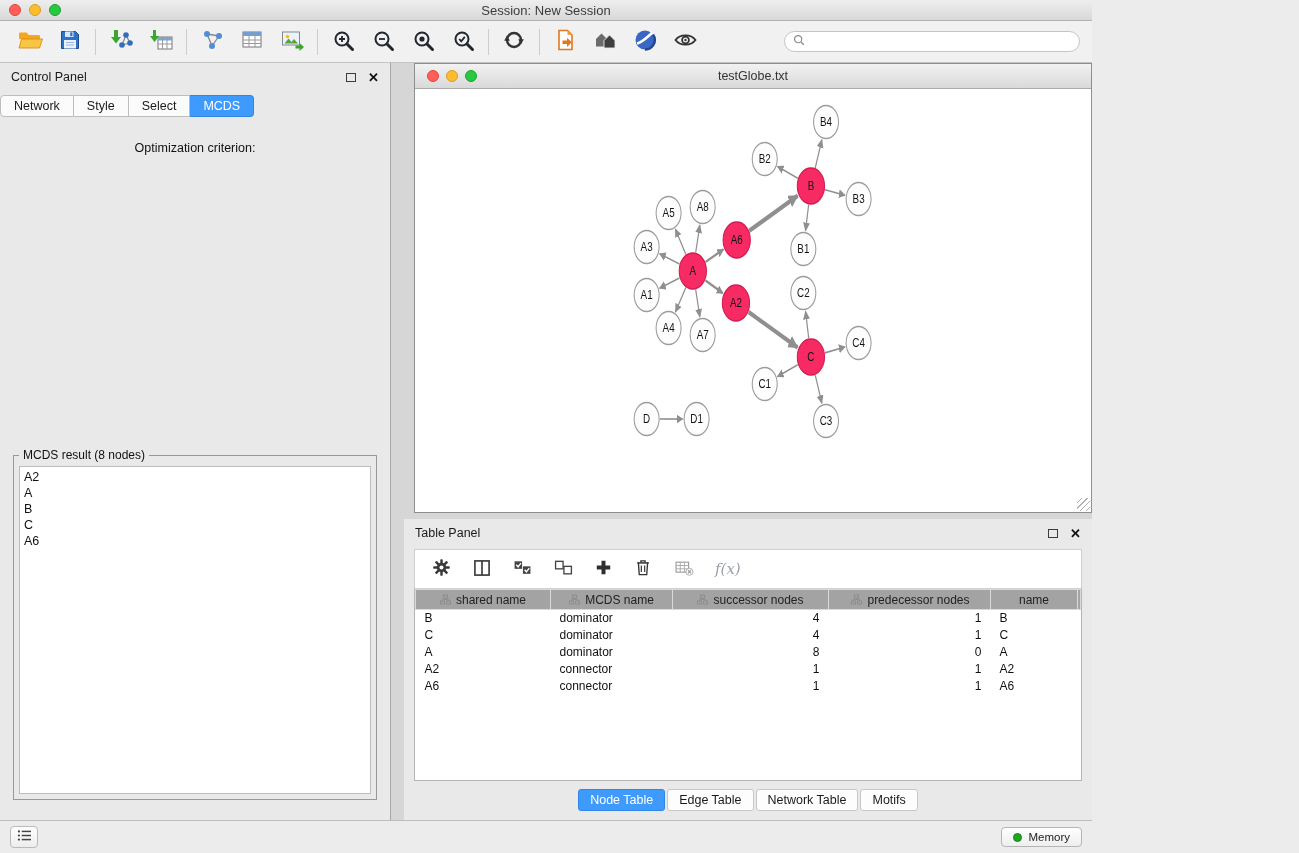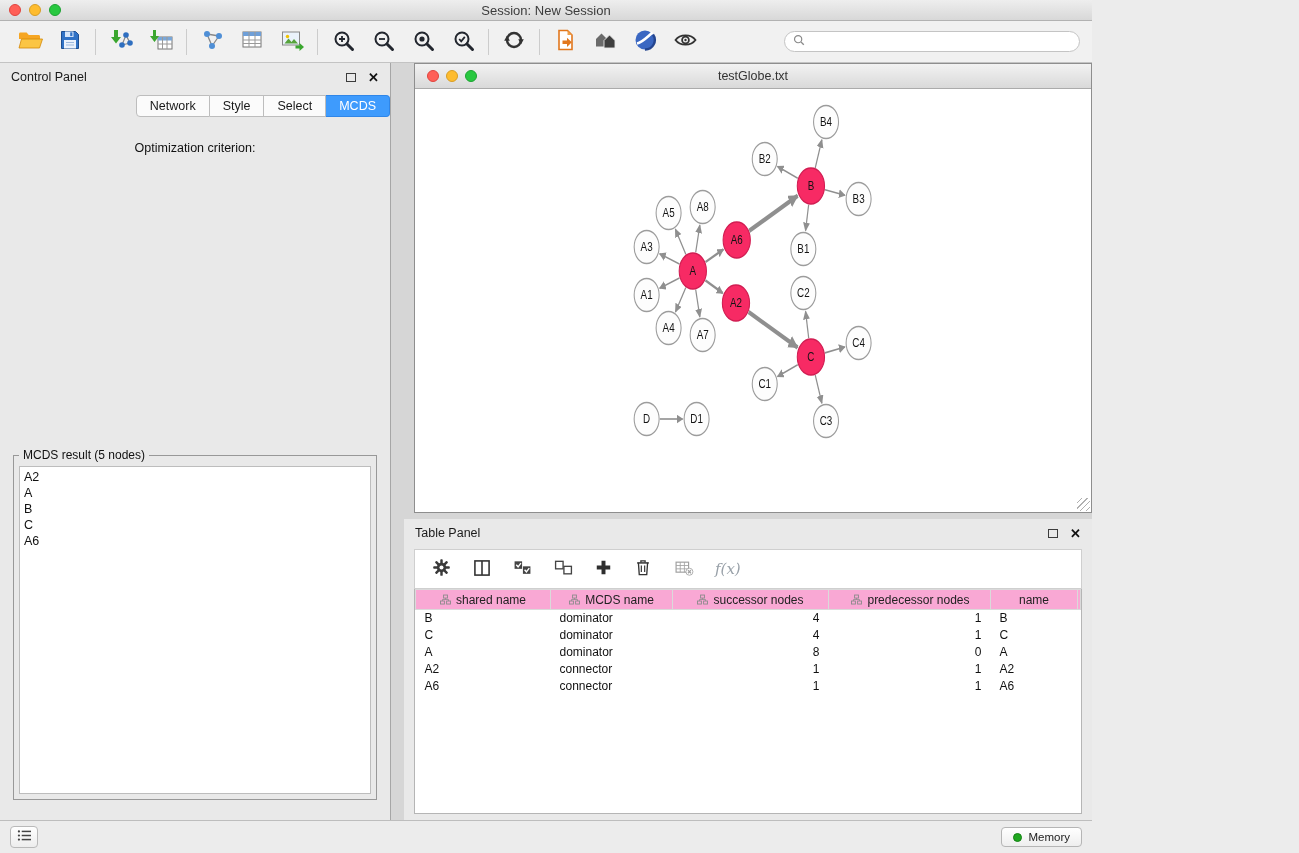--- a/index.html
+++ b/index.html
@@ -26,21 +26,21 @@
 
   
   .main { flex:1; display:flex; min-height:0; }
 
   
   .control-panel { width:391px; flex:none; background:#e9e9e9; border-right:1px solid #a6a6a6; position:relative; }
   .panel-header { height:28px; display:flex; align-items:center; padding:0 11px; font-size:12.5px; color:#1a1a1a; }
   .panel-header-icons { margin-left:auto; display:flex; gap:12px; align-items:center; }
   .float-icon { width:10px; height:9px; border:1.5px solid #3c3c3c; display:inline-block; }
   .close-x { font-size:13px; font-weight:bold; color:#101010; line-height:1; }
-  .cp-tabs { display:flex; justify-content:flex-end; margin-top:4px; }
+  .cp-tabs { display:flex; justify-content:flex-start; margin-top:4px; }
   .cp-tab { font-size:12.5px; padding:3px 13px; background:#fbfbfb; border:1px solid #bdbdbd; border-left:none; color:#1a1a1a; font-family:"Liberation Sans",sans-serif; }
   .cp-tab:first-child { border-left:1px solid #bdbdbd; border-radius:4px 0 0 4px; }
   .cp-tab:last-child { border-radius:0 4px 4px 0; }
   .cp-tab.active { background:#3e9bfd; color:#fff; border-color:#2f86e8; }
   .opt-label { text-align:center; font-size:12.5px; margin-top:24px; color:#111; }
   .combo { width:314px; height:23px; margin:8px auto 0; background:#fff; border:1px solid #b4b4b4; border-radius:4px; display:flex; align-items:center; position:relative; }
   .combo-text { flex:1; font-size:12px; padding:0 8px; color:#111; white-space:nowrap; overflow:hidden; }
   .combo-stepper { width:19px; height:23px; margin-right:-1px; border-radius:0 4px 4px 0; background:linear-gradient(#72b3fe,#2e7ef8); display:flex; align-items:center; justify-content:center; flex:none; }
   .cp-buttons { display:flex; justify-content:center; gap:16px; margin-top:13px; }
   .cp-btn { font-size:12.5px; padding:3px 13px; background:linear-gradient(#ffffff,#f0f0f0); border:1px solid #b5b5b5; border-radius:4px; color:#111; font-family:"Liberation Sans",sans-serif; }
@@ -65,21 +65,21 @@
 
   .v-gap { height:6px; flex:none; }
 
   
   .table-panel { flex:1; background:#e9e9e9; display:flex; flex-direction:column; min-height:0; padding-bottom:6px; }
   .tp-toolbar { height:40px; flex:none; background:#fff; border:1px solid #cfcfcf; margin:2px 10px 0 10px; display:flex; align-items:center; gap:20px; padding:0 16px; }
   .tp-icon-btn { background:none; border:none; display:flex; align-items:center; justify-content:center; cursor:default; }
   .fx-label { font-family:"DejaVu Serif",serif; font-style:italic; font-size:15px; color:#98a0a8; }
   .tp-table-wrap { flex:1; margin:0 10px; background:#fff; border:1px solid #b5b5b5; border-top:none; overflow:hidden; min-height:0; }
   table.data { border-collapse:collapse; width:100%; font-size:12px; table-layout:fixed; }
-  table.data th { background:#f9a8d4; border:1px solid #dadada; font-weight:normal; height:20px; font-size:12px; color:#222; padding:0 4px; overflow:hidden; }
+  table.data th { background:#a3a3a3; border:1px solid #dadada; font-weight:normal; height:20px; font-size:12px; color:#222; padding:0 4px; overflow:hidden; }
   table.data th.filler { width:auto; }
   .th-inner { display:flex; align-items:center; justify-content:center; gap:5px; }
   .th-icon { display:inline-flex; }
   table.data td { height:17px; padding:0 9px; color:#111; white-space:nowrap; overflow:hidden; }
   td.al-left { text-align:left; }
   td.al-right { text-align:right; padding-right:16px; }
   .tp-tabs { height:28px; flex:none; display:flex; align-items:center; justify-content:center; gap:2px; margin-top:5px; }
   .tp-tab { font-size:12.5px; padding:3px 11px; background:#fdfdfd; border:1px solid #c7c7c7; border-radius:3px; color:#1a1a1a; font-family:"Liberation Sans",sans-serif; }
   .tp-tab.active { background:#3e9bfd; color:#fff; border-color:#2f86e8; }
 
@@ -254,21 +254,21 @@
         </span>
       </div>
       <div class="cp-tabs">
           <button class="cp-tab">Network</button>
           <button class="cp-tab">Style</button>
           <button class="cp-tab">Select</button>
           <button class="cp-tab active">MCDS</button>
         </div>
       <div class="opt-label">Optimization criterion:</div>
       <div class="result-fieldset">
-        <span class="result-legend">MCDS result (5 nodes)</span>
+        <span class="result-legend">MCDS result (8 nodes)</span>
         <div class="result-list">
             <div class="result-item">A2</div>
             <div class="result-item">A</div>
             <div class="result-item">B</div>
             <div class="result-item">C</div>
             <div class="result-item">A6</div>
           </div>
       </div>
     </div>
 
@@ -535,20 +535,26 @@
                   <td class="al-left">A6</td>
                   <td class="al-left">connector</td>
                   <td class="al-right">1</td>
                   <td class="al-right">1</td>
                   <td class="al-left">A6</td>
                   <td></td>
                 </tr>
               </tbody>
           </table>
         </div>
+        <div class="tp-tabs">
+            <button class="tp-tab active">Node Table</button>
+            <button class="tp-tab">Edge Table</button>
+            <button class="tp-tab">Network Table</button>
+            <button class="tp-tab">Motifs</button>
+          </div>
       </div>
 
     </div>
   </div>
 
   <div class="statusbar">
     <button class="status-left-btn">
         <span><svg width="15" height="13" viewBox="0 0 16 14">
             <circle cx="2" cy="2.6" r="1.2" fill="#444"></circle>
             <rect x="5" y="1.8" width="10" height="1.6" fill="#444"></rect>

